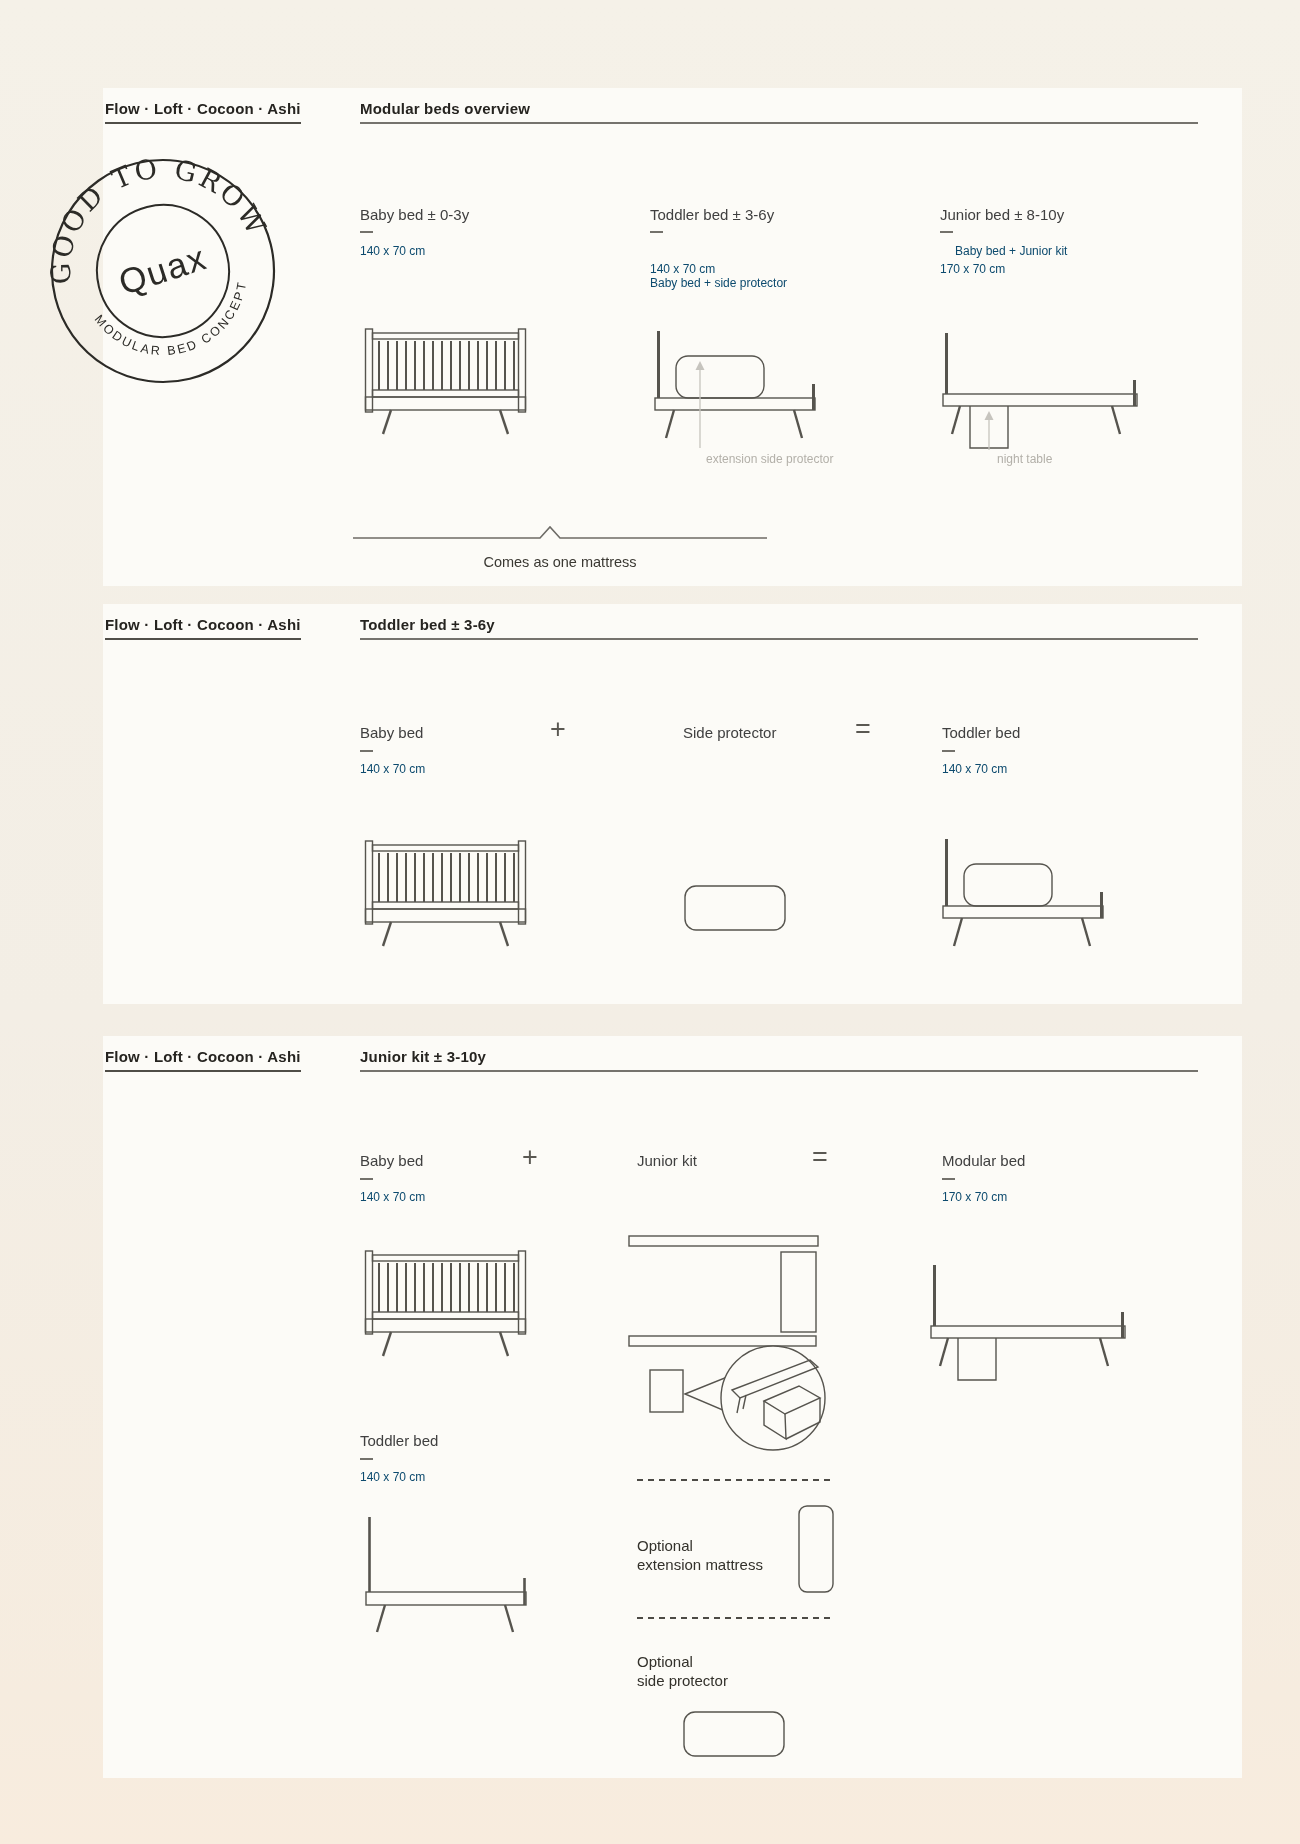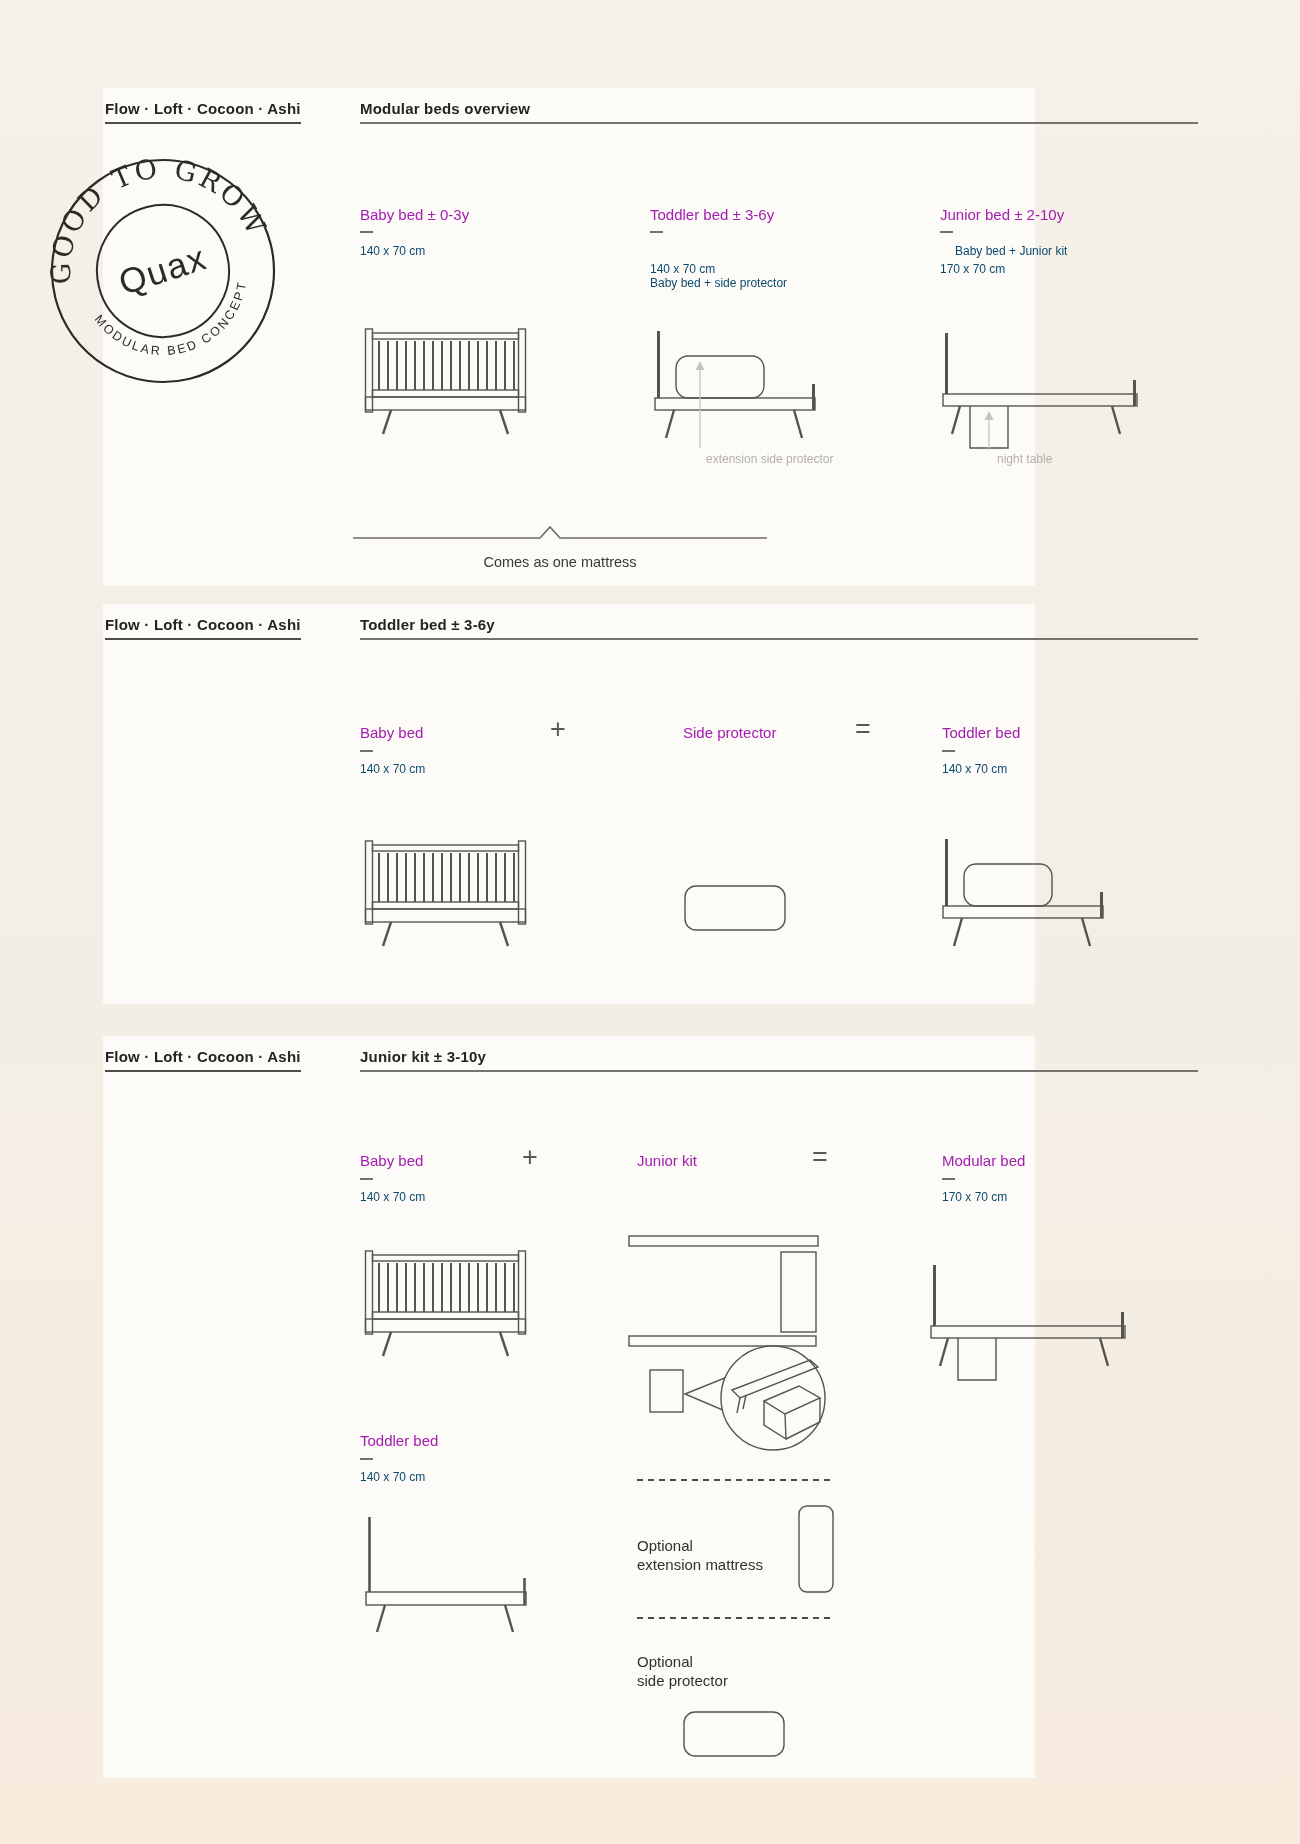--- a/index.html
+++ b/index.html
@@ -1,29 +1,29 @@
 <!DOCTYPE html>
 <html><head>
 <meta charset="utf-8">
 <style>
   html,body{margin:0;padding:0;background:#e9e4da;}
   .page{
     position:relative;width:1300px;height:1844px;margin:0 auto;overflow:hidden;
     background:linear-gradient(180deg,#f5f1e8 0%,#f3eee5 55%,#f6ecdf 92%,#f8ecde 100%);
     font-family:"Liberation Sans",sans-serif;color:#33312b;
   }
-  .panel{position:absolute;left:103px;width:932px;background:#fcfbf7;}
+  .panel{position:absolute;left:103px;width:1139px;background:#fcfbf7;}
   .p1{top:88px;height:498px;}
   .p2{top:604px;height:400px;}
   .p3{top:1036px;height:742px;}
   .abs{position:absolute;}
   .hdr{font-size:15px;font-weight:bold;color:#262420;letter-spacing:.2px;white-space:nowrap;}
   .rule-label{height:2px;background:#4f4d47;}
   .rule-title{height:2px;background:#75736d;}
-  .col-title{font-size:15px;color:#a21caf;white-space:nowrap;text-align:center;}
+  .col-title{font-size:15px;color:#404040;white-space:nowrap;text-align:center;}
   .tdash{width:13px;height:2px;background:#73716b;}
   .sub{font-size:12px;color:#0c4a6e;white-space:nowrap;}
   .op{font-size:27px;font-weight:400;color:#5a5852;line-height:27px;}
   .annot{font-size:12px;color:#b3b0a9;white-space:nowrap;}
   .note{font-size:14.5px;color:#3a3832;text-align:center;}
   .opt{font-size:15px;color:#33312b;line-height:19px;white-space:nowrap;}
   svg{display:block;}
   .ink{stroke:#56544e;fill:none;}
 </style>
 </head>
@@ -39,21 +39,21 @@
 
     <div class="abs col-title" style="left:257px;top:118px;">Baby bed ± 0-3y</div>
     <div class="abs tdash" style="left:257px;top:143px;"></div>
     <div class="abs sub" style="left:257px;top:156px;">140 x 70 cm</div>
 
     <div class="abs col-title" style="left:547px;top:118px;">Toddler bed ± 3-6y</div>
     <div class="abs tdash" style="left:547px;top:143px;"></div>
     <div class="abs sub" style="left:547px;top:156px;margin-top:32px;">Baby bed + side protector</div>
     <div class="abs sub" style="left:547px;top:174px;">140 x 70 cm</div>
 
-    <div class="abs col-title" style="left:837px;top:118px;">Junior bed ± 2-10y</div>
+    <div class="abs col-title" style="left:837px;top:118px;">Junior bed ± 8-10y</div>
     <div class="abs tdash" style="left:837px;top:143px;"></div>
     <div class="abs sub" style="left:852px;top:156px;">Baby bed + Junior kit</div>
     <div class="abs sub" style="left:837px;top:174px;">170 x 70 cm</div>
 
     <div class="abs" style="left:260px;top:238px;">
       <svg width="165" height="110" viewBox="0 0 165 110">
         <g class="ink" stroke-width="1.4">
           <rect x="2.5" y="3" width="7" height="83"></rect>
             <rect x="155.5" y="3" width="7" height="83"></rect>
           <rect x="9.5" y="7" width="146" height="6"></rect>

